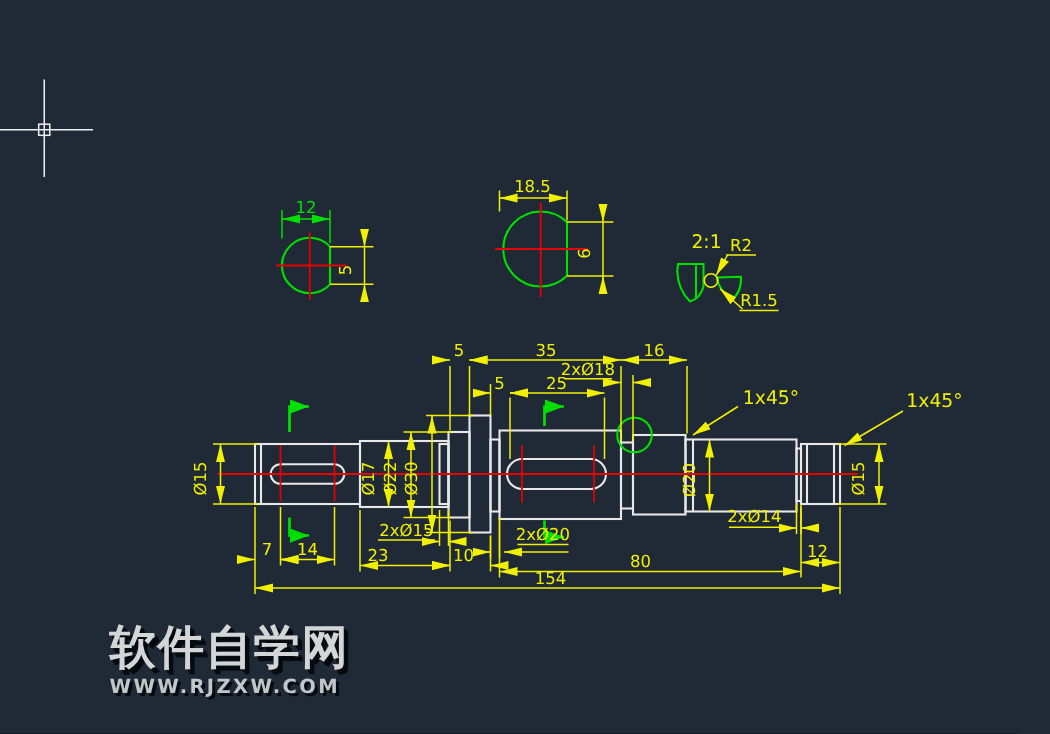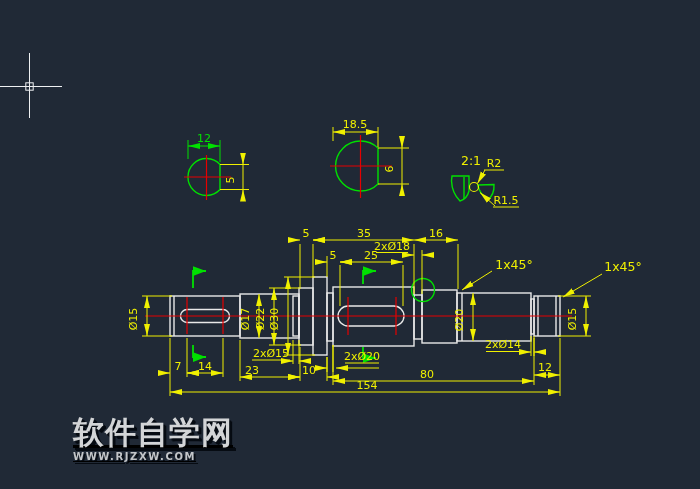--- a/index.html
+++ b/index.html
@@ -1,24 +1,24 @@
 <!DOCTYPE html>
 <html><head>
 <meta charset="utf-8">
 <style>
   html,body{margin:0;padding:0;background:#10151c;}
   #screen{position:relative;width:700px;height:489px;overflow:hidden;
           font-family:"DejaVu Sans","Liberation Sans",sans-serif;}
   #cad-canvas{position:absolute;inset:0;display:block;}
-  #watermark{position:absolute;left:73px;top:414px;pointer-events:none;text-decoration:underline;}
+  #watermark{position:absolute;left:73px;top:414px;pointer-events:none;}
   #wm-title{font-family:"DejaVu Sans","Liberation Sans",sans-serif;
             font-size:31px;font-weight:bold;line-height:36px;letter-spacing:1px;
             color:#d3d5d7;text-shadow:2px 2px 0 #060b12, 3px 3px 0 #060b12;}
   #wm-url{font-family:"DejaVu Sans","Liberation Sans",sans-serif;
-          font-size:10px;font-weight:bold;letter-spacing:1.6px;
+          font-size:13px;font-weight:bold;letter-spacing:1.6px;
           color:#c3c6c9;text-shadow:2px 2px 0 #060b12;margin-top:1px;}
   text{font-family:"DejaVu Sans","Liberation Sans",sans-serif;}
   .dimtxt{font-size:11px;fill:#f0f000;}
   .dimtxt-lg{font-size:12.5px;fill:#f0f000;}
   .dimtxt-g{font-size:11px;fill:#00e000;}
   .ext{stroke:#f0f000;stroke-width:1;}
   .extg{stroke:#00e000;stroke-width:1;}
   .dim{stroke:#f0f000;stroke-width:1;fill:none;}
   .dimg{stroke:#00e000;stroke-width:1;fill:none;}
   .outline{stroke:#e8e8e8;stroke-width:1.4;fill:none;}

